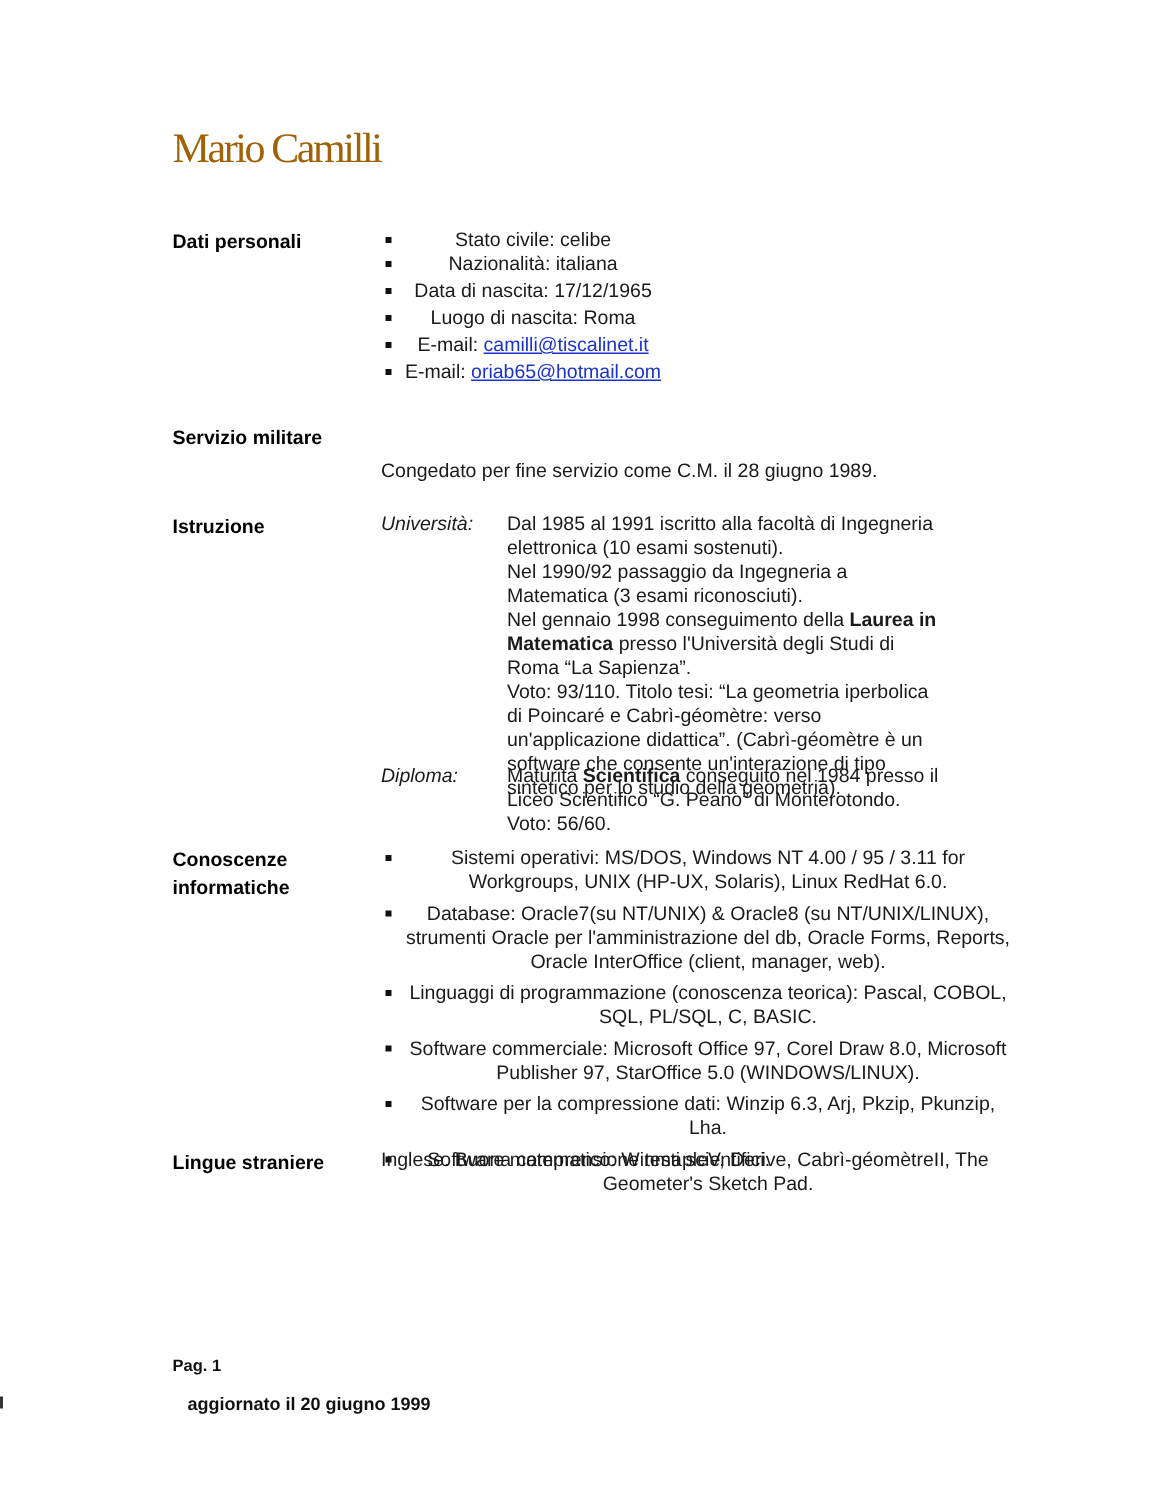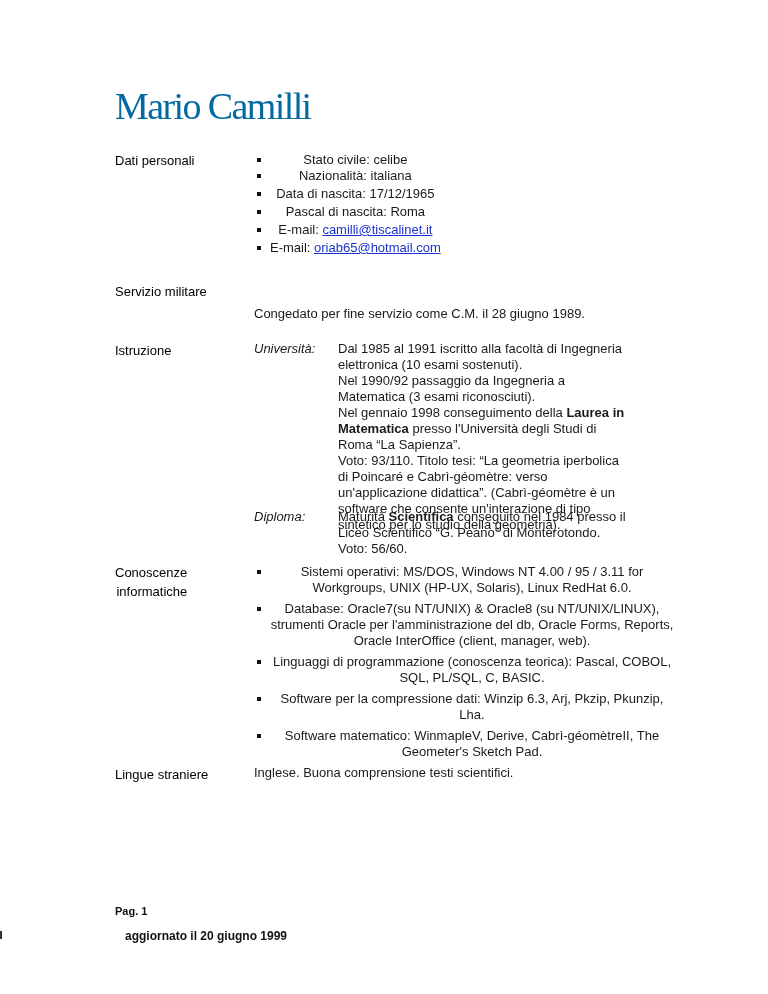--- a/index.html
+++ b/index.html
@@ -2,26 +2,26 @@
 <html><head>
 <meta charset="utf-8">
 <style>
   html, body { margin: 0; padding: 0; background: #ffffff; }
   body {
     width: 768px; height: 994px; position: relative; overflow: hidden;
     font-family: "Liberation Sans", sans-serif; color: #1a1a1a;
   }
   .title {
     position: absolute; left: 115px; top: 84px;
-    font-family: "Liberation Serif", serif; font-size: 38px;
-    letter-spacing: -1.6px; color: #0369a1;
+    font-family: "Liberation Serif", serif; font-size: 28px;
+    letter-spacing: -1.6px; color: #a16207;
   }
   .section-label {
     position: absolute; left: 115px;
-    font-weight: normal; font-size: 13px; color: #000; line-height: 19px; text-align: right;
+    font-weight: bold; font-size: 13px; color: #000; line-height: 19px;
   }
   .content { position: absolute; left: 254px; font-size: 13px; line-height: 16px; text-align: center; }
   ul.bullets { list-style: none; margin: 0; padding: 0; }
   ul.bullets li { position: relative; padding-left: 16px; }
   ul.bullets li::before {
     content: ""; position: absolute; left: 3px; top: 6px;
     width: 4px; height: 4px; background: #111;
   }
   .personal li { margin-bottom: 2px; }
   .personal li:first-child { margin-bottom: 0; }
@@ -37,21 +37,21 @@
 <body>
 
 <div class="title">Mario Camilli</div>
 
 <div class="section-label" style="top:151px;">Dati personali</div>
 <div class="content" style="top:152px;">
   <ul class="bullets personal">
     <li>Stato civile: celibe</li>
     <li>Nazionalità: italiana</li>
     <li>Data di nascita: 17/12/1965</li>
-    <li>Pascal di nascita: Roma</li>
+    <li>Luogo di nascita: Roma</li>
     <li><span>E-mail: </span><a class="link" href="#">camilli@tiscalinet.it</a></li>
     <li><span>E-mail: </span><a class="link" href="#">oriab65@hotmail.com</a></li>
   </ul>
 </div>
 
 <div class="section-label" style="top:282px;">Servizio militare</div>
 <div class="plain" style="top:282px;margin-top:24px;">Congedato per fine servizio come C.M. il 28 giugno 1989.</div>
 
 <div class="section-label" style="top:341px;">Istruzione</div>
 <div class="edu-label" style="top:341px;">Università:</div>
@@ -66,20 +66,21 @@
 
 <div class="section-label" style="top:563px;">
   <div>Conoscenze</div>
   <div>informatiche</div>
 </div>
 <div class="content" style="top:564px; width:420px;">
   <ul class="bullets skills">
     <li>Sistemi operativi: MS/DOS, Windows NT 4.00 / 95 / 3.11 for Workgroups, UNIX (HP-UX, Solaris), Linux RedHat 6.0.</li>
     <li>Database: Oracle7(su NT/UNIX) &amp; Oracle8 (su NT/UNIX/LINUX), strumenti Oracle per l'amministrazione del db, Oracle Forms, Reports, Oracle InterOffice (client, manager, web).</li>
     <li>Linguaggi di programmazione (conoscenza teorica): Pascal, COBOL, SQL, PL/SQL, C, BASIC.</li>
+    <li>Software commerciale: Microsoft Office 97, Corel Draw 8.0, Microsoft Publisher 97, StarOffice 5.0 (WINDOWS/LINUX).</li>
     <li>Software per la compressione dati: Winzip 6.3, Arj, Pkzip, Pkunzip, Lha.</li>
     <li>Software matematico: WinmapleV, Derive, Cabrì-géomètreII, The Geometer's Sketch Pad.</li>
   </ul>
 </div>
 
 <div class="section-label" style="top:765px;">Lingue straniere</div>
 <div class="plain" style="top:765px;">
   <div>Inglese. Buona comprensione testi scientifici.</div>
 </div>
 

